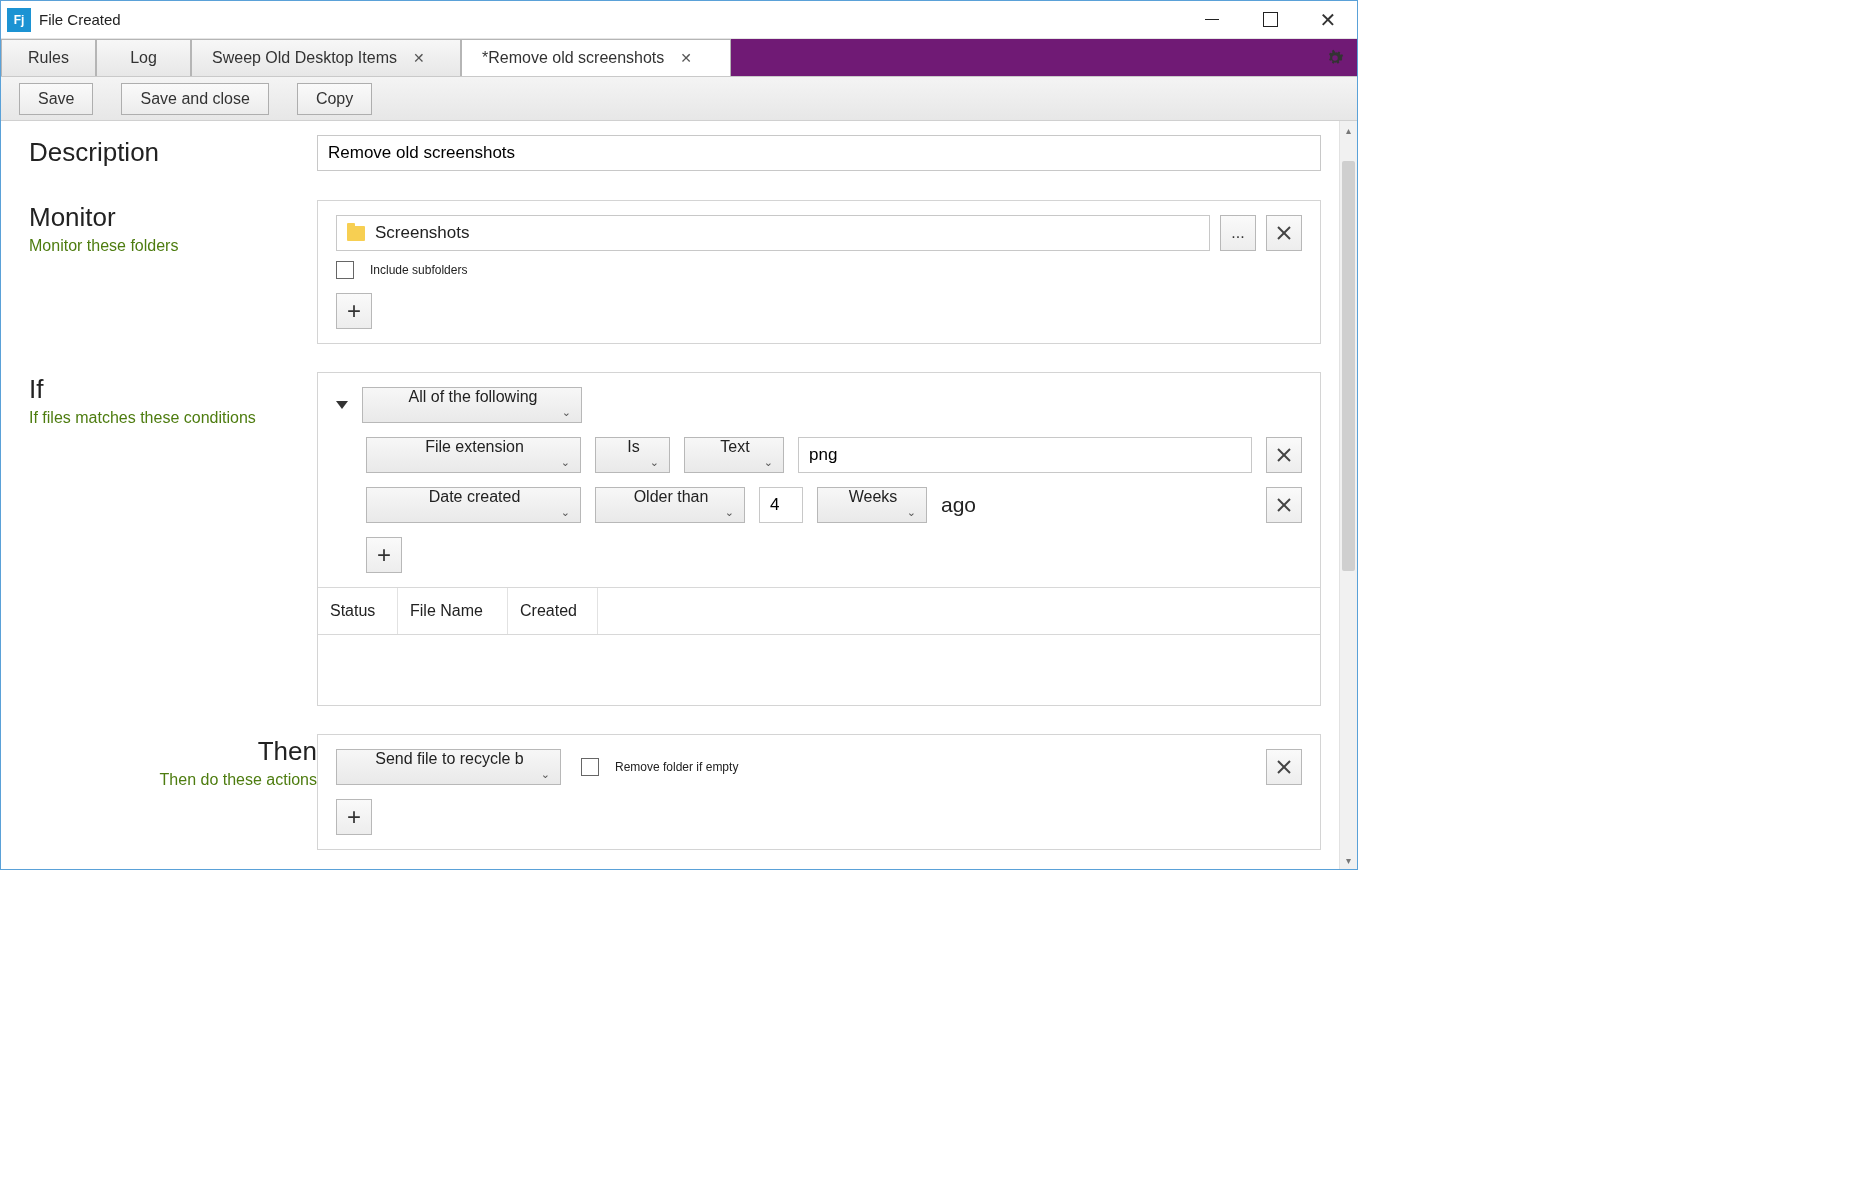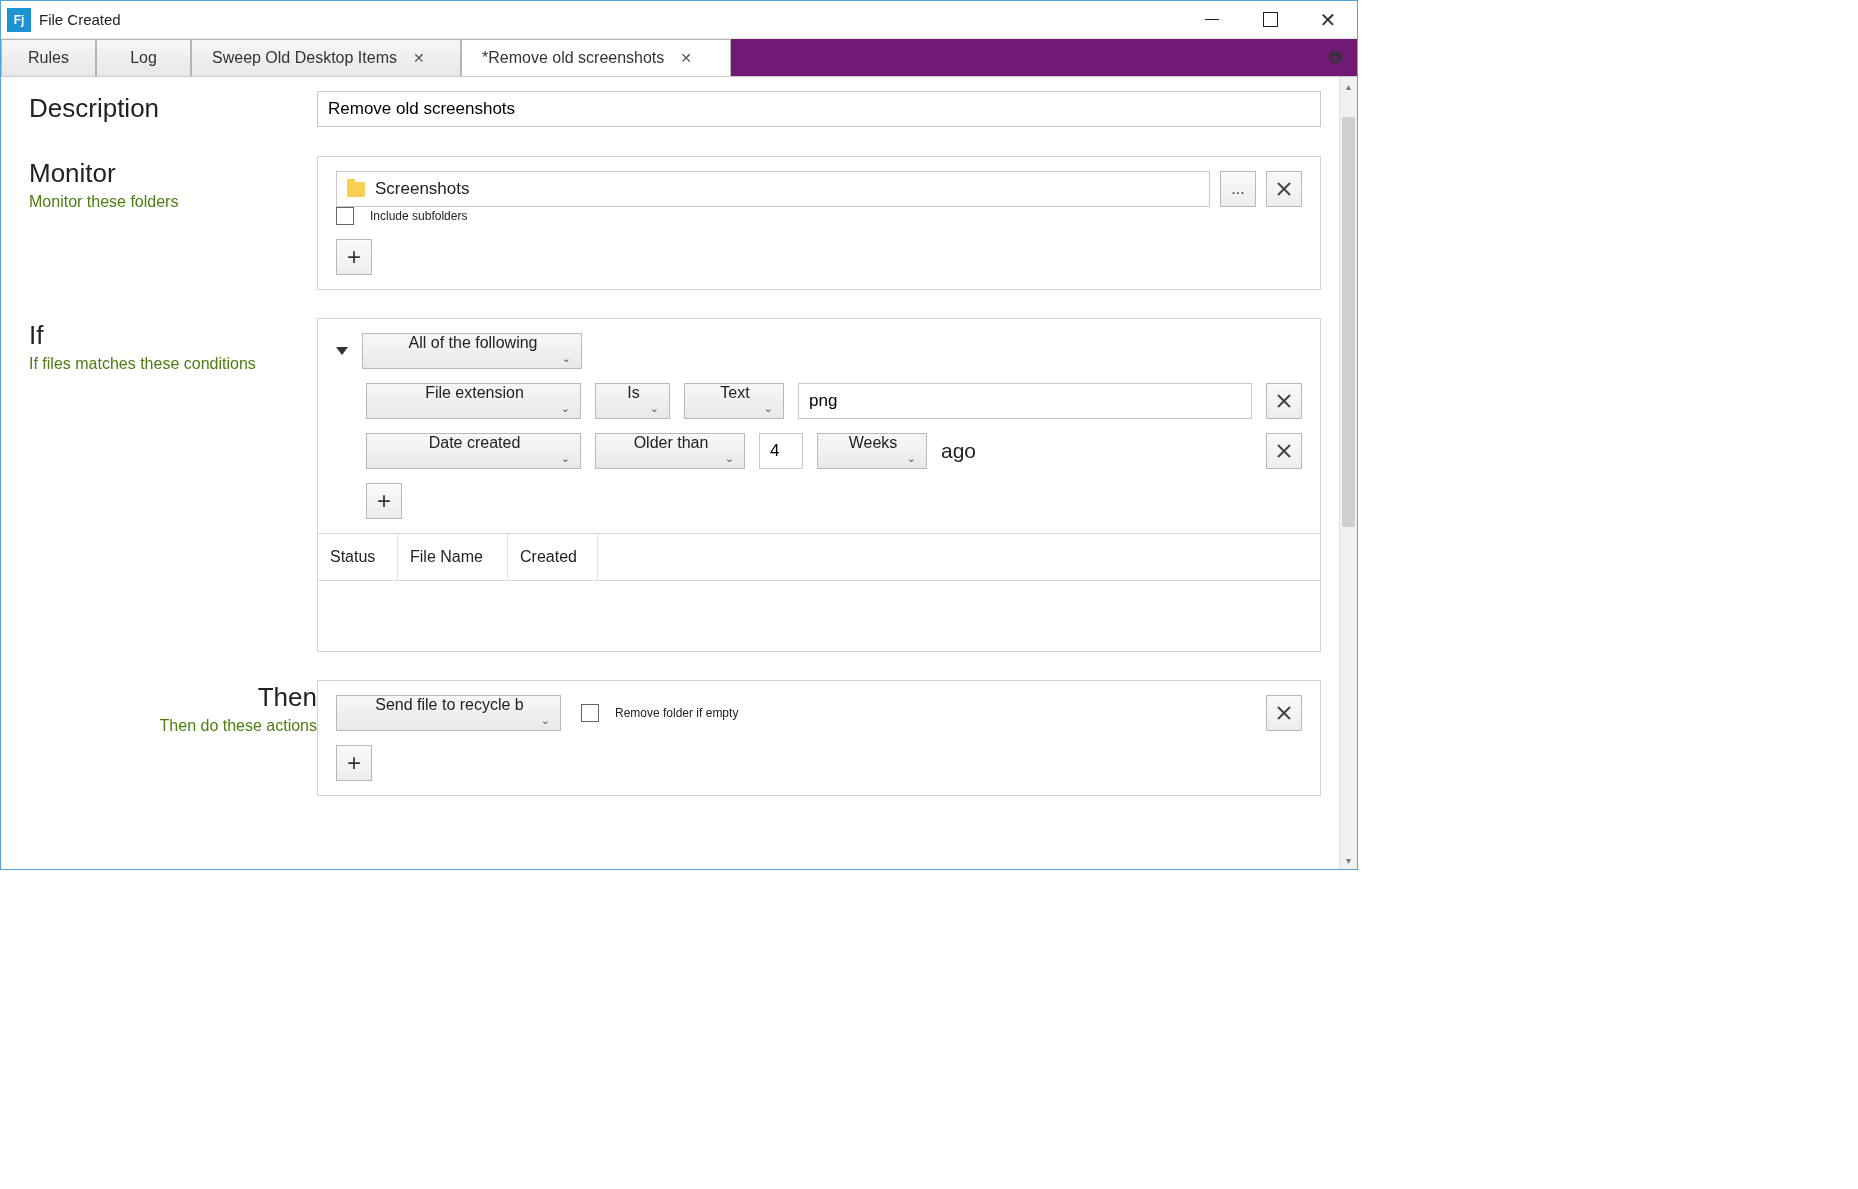--- a/index.html
+++ b/index.html
@@ -176,20 +176,21 @@
     border: 1px solid #c8c8c8;
     padding: 0 10px;
     font-size: 17px;
     font-family: inherit;
   }
   
   .folder-row {
     display: flex;
     align-items: center;
     gap: 10px;
+    margin-bottom: 10px;
   }
   .folder-input {
     flex: 1;
     height: 36px;
     border: 1px solid #c8c8c8;
     display: flex;
     align-items: center;
     padding: 0 10px;
     gap: 10px;
     font-size: 17px;
@@ -319,20 +320,25 @@
       <span class="close">✕</span>
     </div>
     <div class="spacer"></div>
     <div class="gear">
       <svg viewBox="0 0 24 24">
           <path d="M19.4 13l.6-1-.6-1 1.5-1.3-1-1.7-1.9.5-.8-.8.5-1.9-1.7-1-1.3 1.5-1-.6-1 .6L10.4 3l-1.7 1 .5 1.9-.8.8-1.9-.5-1 1.7L7 10l-.6 1 .6 1-1.5 1.3 1 1.7 1.9-.5.8.8-.5 1.9 1.7 1 1.3-1.5 1 .6 1-.6 1.3 1.5 1.7-1-.5-1.9.8-.8 1.9.5 1-1.7L19.4 13zM12 15a3 3 0 110-6 3 3 0 010 6z"></path>
         </svg>
     </div>
   </div>
 
+  <div class="toolbar">
+    <div class="btn">Save</div>
+    <div class="btn">Save and close</div>
+    <div class="btn">Copy</div>
+  </div>
 
   <div class="content">
     <div class="main">
 
       <div class="section">
         <div class="side">
           <h2>Description</h2>
         </div>
         <div class="body">
           <input class="text-input" value="Remove old screenshots" style="">

